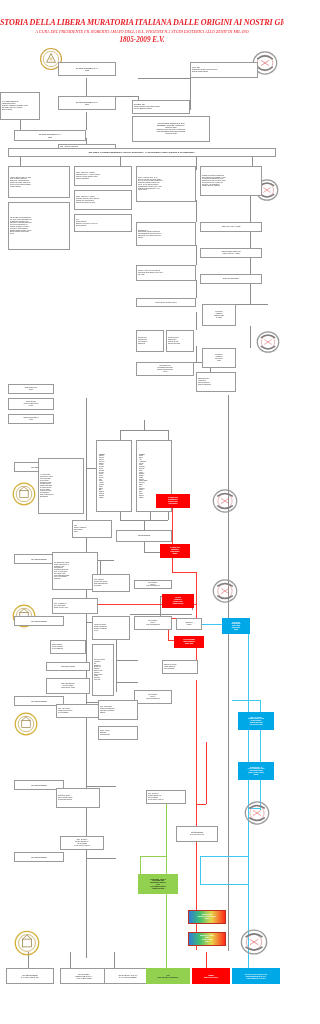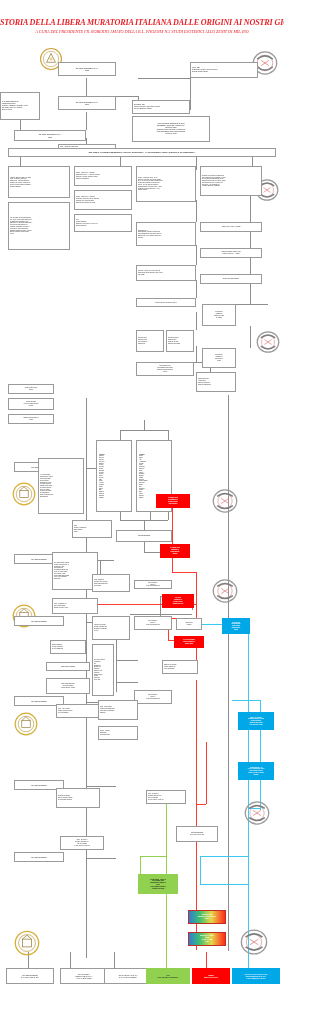--- a/index.html
+++ b/index.html
@@ -67,20 +67,21 @@
   .seal svg{display:block;}
 </style>
 </head>
 <body>
 
 <div id="stage">
 
   <div class="hdr" style="top:18px;">
     <div class="t1">STORIA DELLA LIBERA MURATORIA ITALIANA DALLE ORIGINI AI NOSTRI GIORNI</div>
     <div class="t2">A CURA DEL PRESIDENTE FR. ROBERTO AMATO DELLA R.L. PHOENIX N.2 STUDI ESOTERICI ALLO ZENIT DI MILANO</div>
+    <div class="t3">1805-2009 E.V.</div>
   </div>
 
   <div>
 
     <div class="ln lnv k" style="left:86px;top:78px;height:18px;"></div>
     <div class="ln lnv k" style="left:86px;top:112px;height:18px;"></div>
     <div class="ln lnh k" style="left:86px;top:96px;width:52px;"></div>
     <div class="ln lnv k" style="left:138px;top:96px;height:14px;"></div>
     <div class="ln lnh k" style="left:138px;top:110px;width:52px;"></div>
     <div class="ln lnh k" style="left:190px;top:78px;width:0.5px;"></div>

